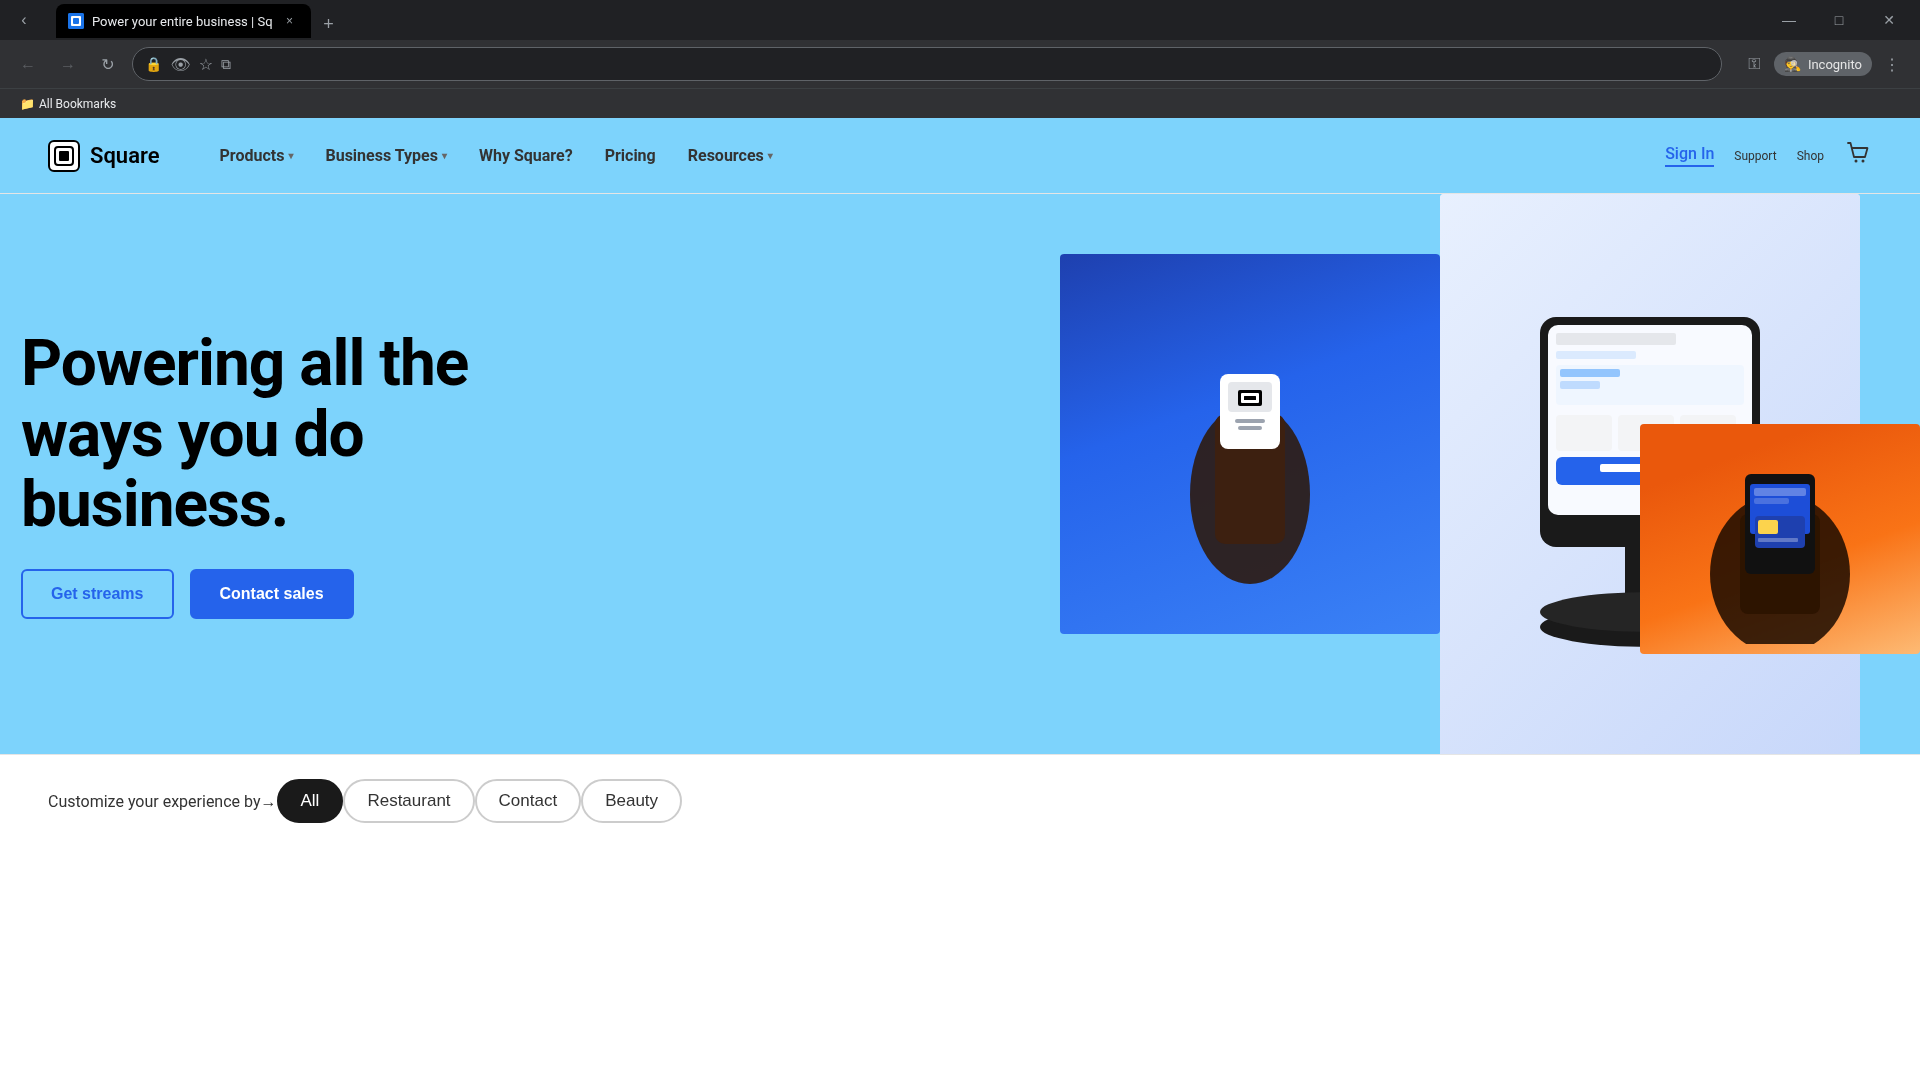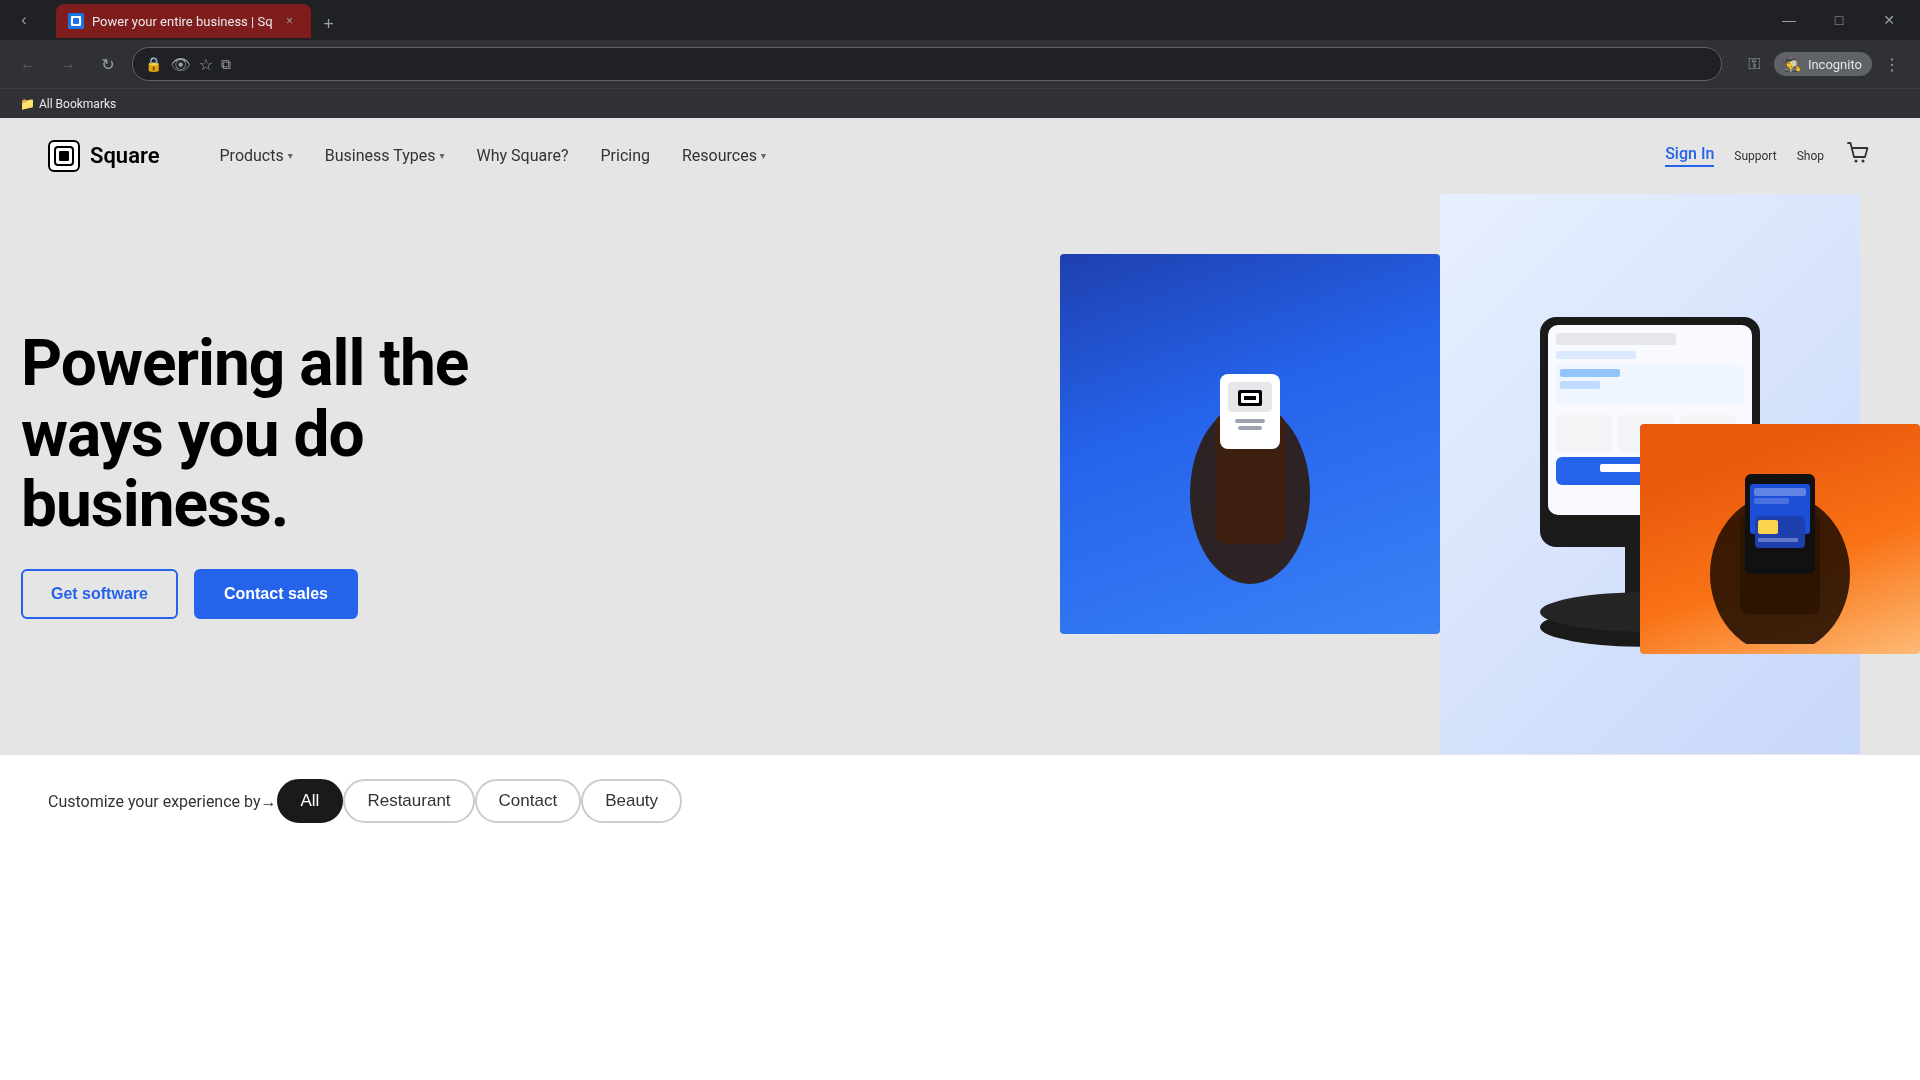--- a/index.html
+++ b/index.html
@@ -40,21 +40,21 @@
       display: flex;
       align-items: center;
       background: #35363a;
       border-radius: 8px 8px 0 0;
       padding: 0 12px;
       height: 34px;
       gap: 8px;
       min-width: 240px;
       max-width: 280px;
     }
-    .tab.active { background: #7f1d1d; }
+    .tab.active { background: #000000; }
     .tab-favicon {
       width: 16px;
       height: 16px;
       background: #1a73e8;
       border-radius: 2px;
       flex-shrink: 0;
     }
     .tab-title {
       color: #e8eaed;
       font-size: 13px;
@@ -180,21 +180,21 @@
       color: #e8eaed;
       font-size: 12px;
       padding: 4px 8px;
       border-radius: 4px;
       cursor: pointer;
     }
 
     
     .website {
       width: 1920px;
-      background: #e5e5e5;
+      background: #7dd3fc;
     }
 
     
     .site-nav {
       display: flex;
       align-items: center;
       height: 76px;
       padding: 0 48px;
       border-bottom: 1px solid #e5e5e5;
       position: relative;
@@ -234,21 +234,21 @@
     .nav-item {
       display: flex;
       align-items: center;
       gap: 4px;
       padding: 8px 12px;
       font-size: 16px;
       color: #333;
       cursor: pointer;
       border-radius: 4px;
       text-decoration: none;
-      font-weight: 400;
+      font-weight: 700;
     }
     .nav-item .chevron {
       font-size: 10px;
       color: #666;
     }
     .nav-right {
       display: flex;
       align-items: center;
       gap: 20px;
       margin-left: auto;
@@ -539,21 +539,21 @@
           <circle cx="19" cy="22" r="1.5" fill="#333"></circle>
         </svg>
       </span>
     </div>
   </nav>
 
   <section class="hero">
     <div class="hero-content">
       <h1 class="hero-title">Powering all the ways you do business.</h1>
       <div class="hero-buttons">
-        <button class="btn-outline">Get software</button>
+        <button class="btn-outline">Get streams</button>
         <button class="btn-filled">Contact sales</button>
       </div>
     </div>
 
     <div class="hero-images">
 
       <div class="hero-img-left">
         <div class="device-hand">
           <div style="position:relative; display:flex; align-items:center; justify-content:center;">
 

